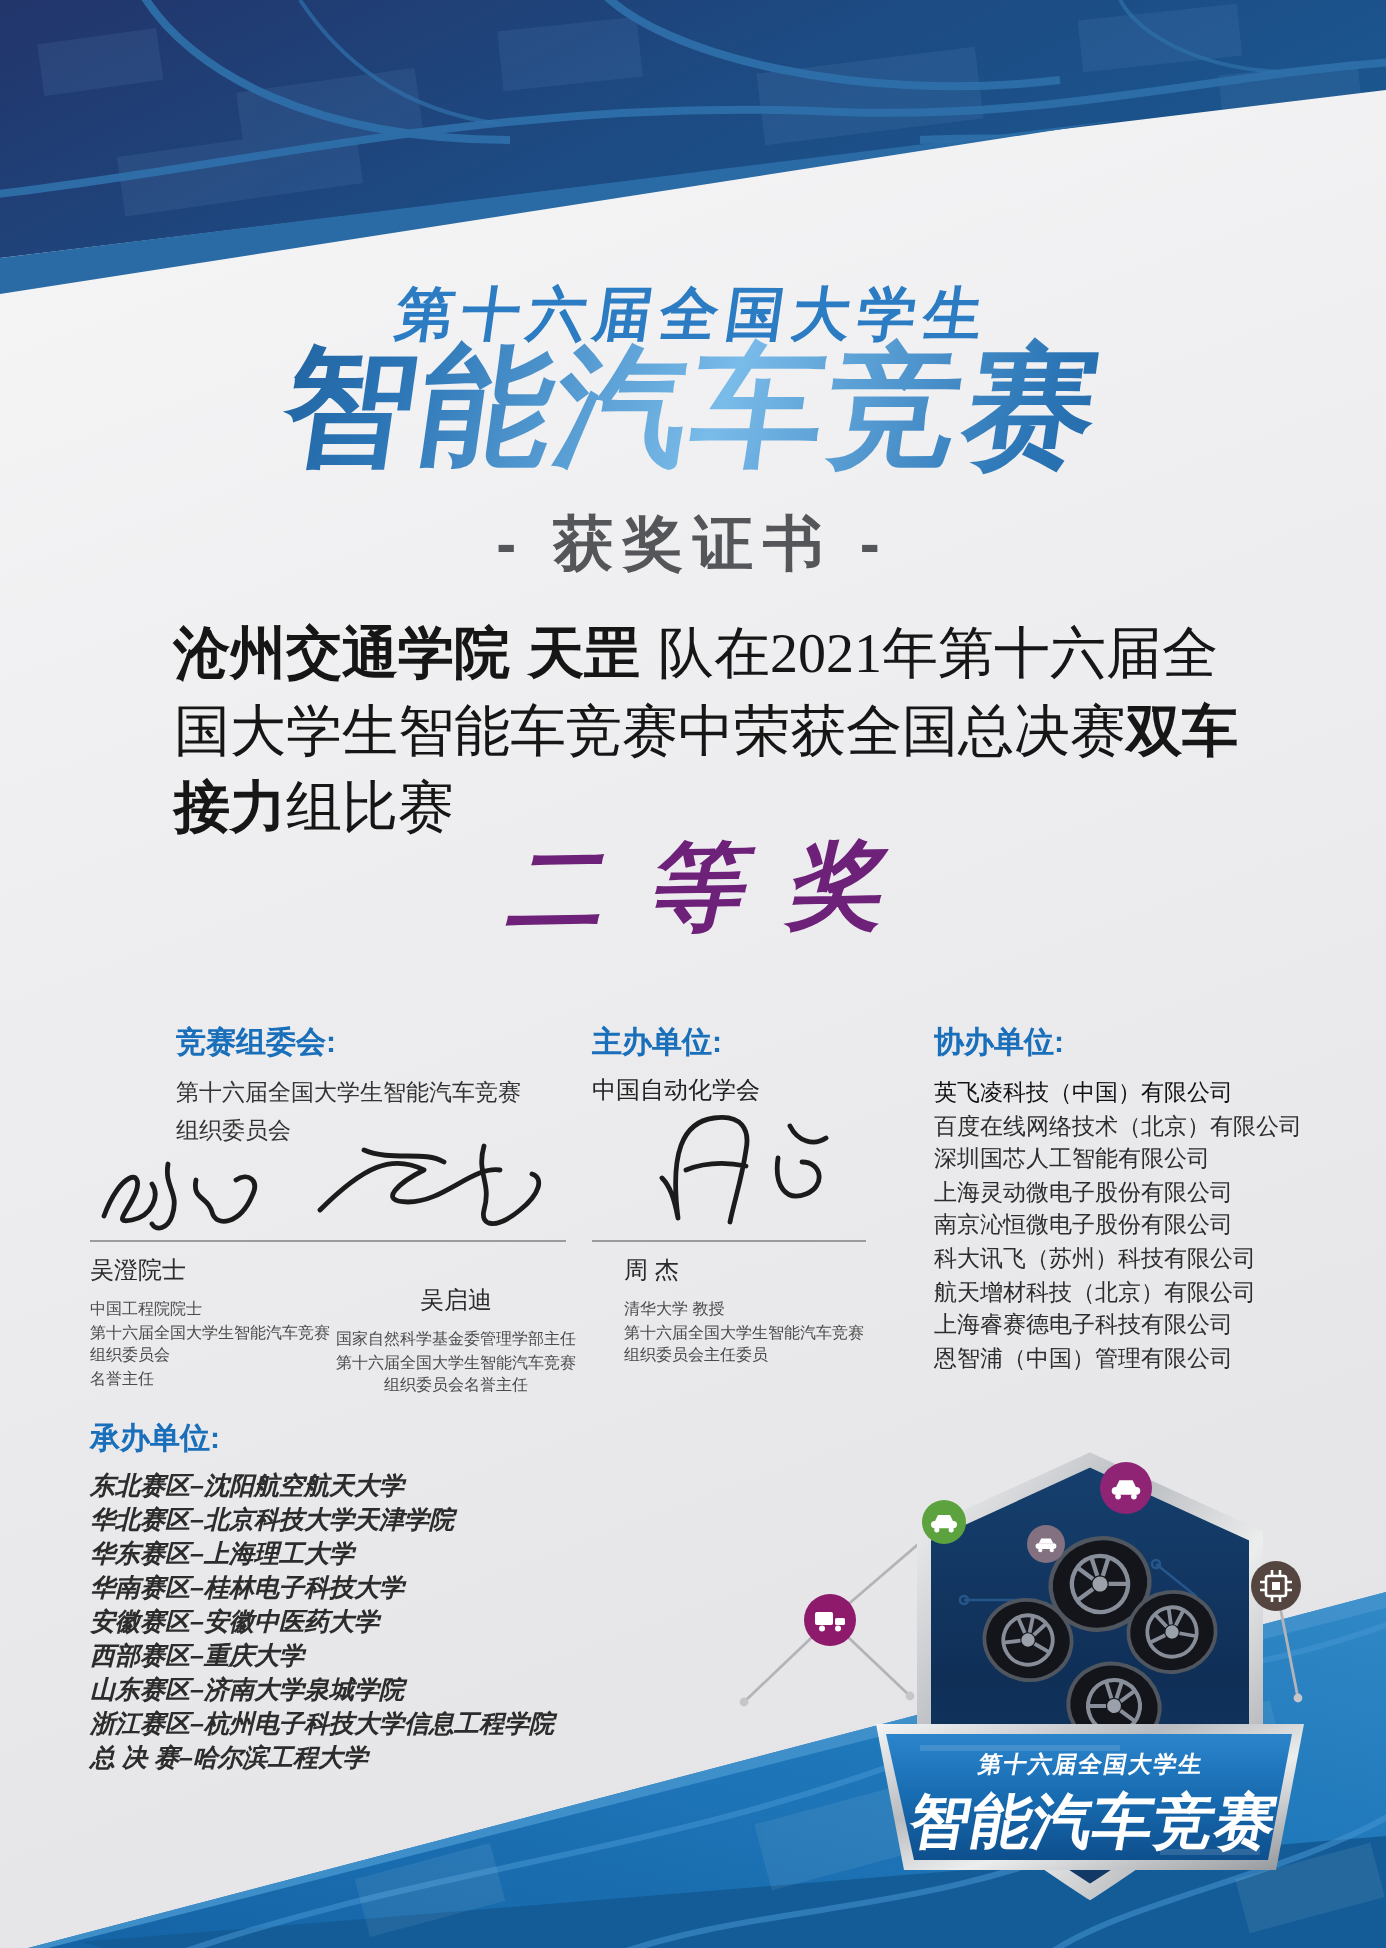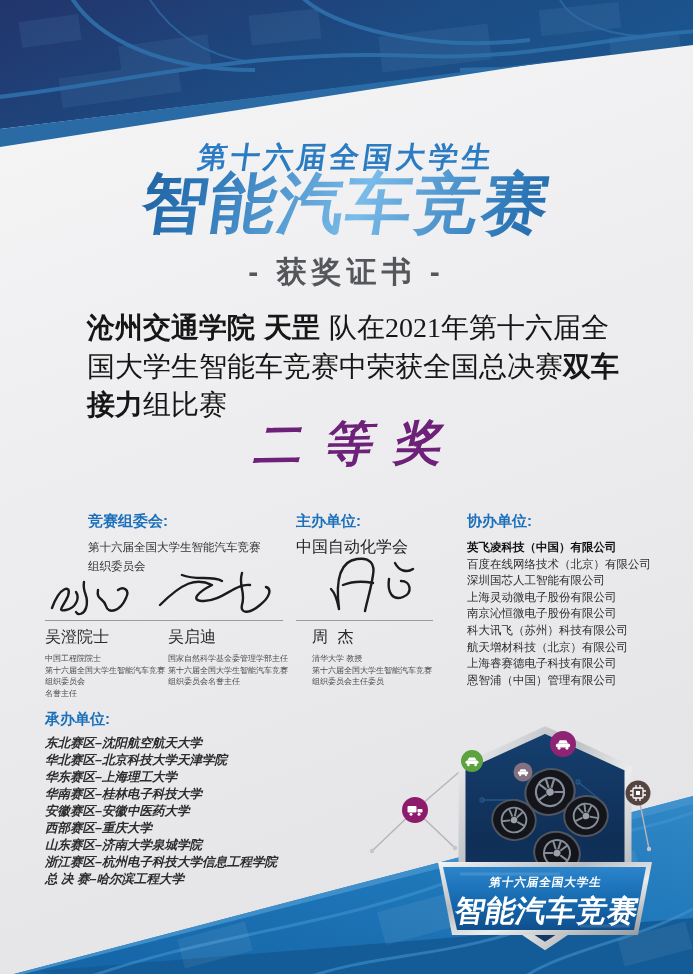--- a/index.html
+++ b/index.html
@@ -31,28 +31,28 @@
     font-size:28px;line-height:38.5px;color:#161616;}
   .citation .b{font-weight:bold;}
   .citation .team{font-weight:bold;margin:0 9px;text-align:center;}
   .award{left:0;right:0;top:412px;text-align:center;font-size:48px;font-weight:bold;font-style:italic;
     color:#6e2179;letter-spacing:22px;padding-left:22px;
     font-family:"DejaVu Serif","Liberation Serif",serif;transform:rotate(-1deg);}
 
   
   .sec-head{font-size:15px;font-weight:bold;color:#1a6fbb;white-space:nowrap;}
   .org-lines{margin-top:7px;font-size:11.5px;line-height:19px;color:#333;white-space:nowrap;}
-  .host-name{left:296px;top:537px;font-size:16px;color:#222;white-space:nowrap;}
+  .host-name{left:296px;top:537px;font-size:12px;color:#222;white-space:nowrap;}
   .sig{z-index:3;}
   .sig path{stroke:#1b1b1b;stroke-width:2.4;fill:none;stroke-linecap:round;stroke-linejoin:round;}
   .sig-line{height:1px;background:#9b9b9e;z-index:2;}
-  .signer-name{font-size:16px;color:#2b2b2b;white-space:nowrap;font-family:Liberation Mono, monospace;}
+  .signer-name{font-size:12px;color:#2b2b2b;white-space:nowrap;}
   .signer-titles{margin-top:5px;font-size:8px;line-height:11.5px;color:#4a4a4a;white-space:nowrap;}
   .companies{margin-top:8px;font-size:11.5px;line-height:16.6px;color:#2d2d2d;white-space:nowrap;}
-  .companies .lead{font-weight:bold;color:#111;}
+  .companies .lead{font-weight:normal;color:#111;}
   .undertakers{margin-top:6px;font-size:12.5px;line-height:17px;font-weight:600;color:#2c2c2c;white-space:nowrap;font-style:italic;}
 </style>
 </head>
 <body>
 
 <div class="page">
 
   <svg class="bg" width="693" height="974" viewBox="0 0 693 974">
     <defs>
       <linearGradient id="topG" x1="0" y1="0" x2="1" y2="0.4">
@@ -282,21 +282,21 @@
 
   <div class="layer abs" style="left:45px;top:627px;">
     <div class="signer-name">吴澄院士</div>
     <div class="signer-titles">
       <div>中国工程院院士</div>
       <div>第十六届全国大学生智能汽车竞赛</div>
       <div>组织委员会</div>
       <div>名誉主任</div>
     </div>
   </div>
-  <div class="layer abs" style="left:168px;top:627px;">
+  <div class="layer abs" style="left:168px;top:642px;text-align:center;">
     <div class="signer-name">吴启迪</div>
     <div class="signer-titles">
       <div>国家自然科学基金委管理学部主任</div>
       <div>第十六届全国大学生智能汽车竞赛</div>
       <div>组织委员会名誉主任</div>
     </div>
   </div>
 
   <div class="layer abs" style="left:296px;top:512px;">
     <div class="sec-head">主办单位:</div>

